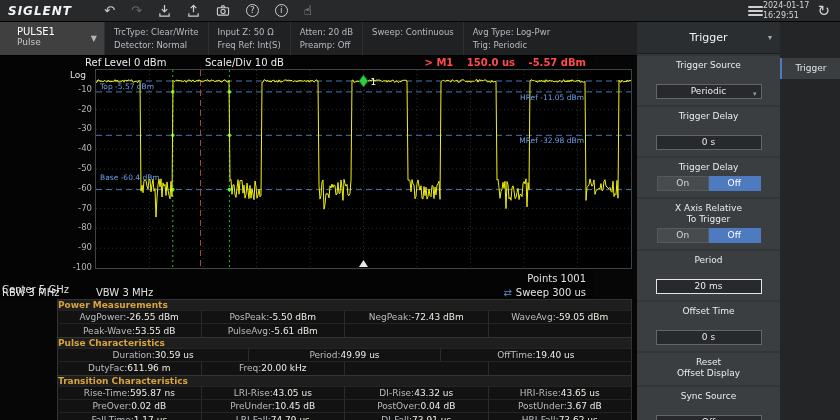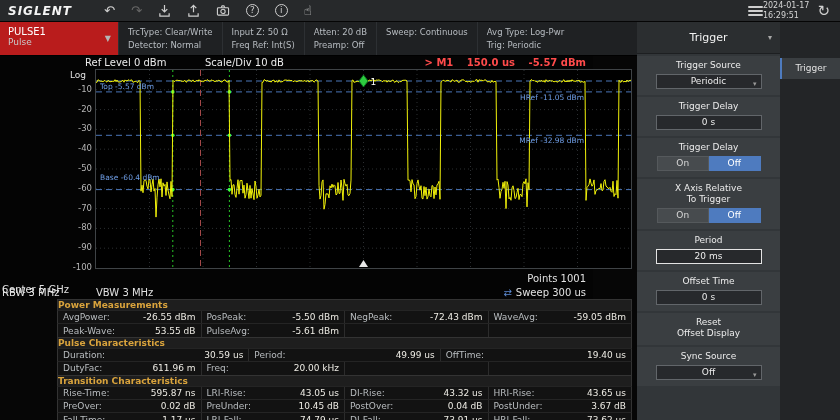--- a/index.html
+++ b/index.html
@@ -17,21 +17,21 @@
   .circle-ico{display:inline-block;width:13px;height:13px;border:1px solid #cfcfcf;border-radius:50%;
     font-size:9px;line-height:11px;text-align:center;margin:0 8px;color:#cfcfcf;font-style:normal}
   .tb-right{margin-left:auto;display:flex;align-items:center;margin-right:2px}
   .menu-ico{width:15px;cursor:pointer}
   .menu-ico div{height:2px;background:#cfcfcf;margin:2px 0;border-radius:1px}
   .dt{font-size:8px;color:#d5d5d5;line-height:1.25;text-align:left}
 
   
   #configbar{position:absolute;left:0;top:22px;width:637px;height:34px;background:#1f2123;
     display:flex;align-items:stretch;border-bottom:1px solid #000;z-index:4}
-  .mode-block{width:118px;background:#b91c1c;padding:4px 8px;position:relative;cursor:pointer;flex:none}
+  .mode-block{width:104px;background:#404040;padding:4px 17px;position:relative;cursor:pointer;flex:none}
   .mode-l1{font-size:10px;color:#fff}
   .mode-l2{font-size:9px;color:#c9c9c9}
   .mode-caret{position:absolute;right:7px;top:12px;font-size:8px;color:#b5b5b5}
   .cfg-group{padding:4px 9px;border-left:1px solid #2d3033;font-size:8.5px;color:#b7bcc1;
     line-height:1.55;white-space:nowrap}
 
   
   #left-region{position:absolute;left:0;top:56px;width:637px;height:364px;background:#060606}
   #chart{position:absolute;left:0;top:56px;width:593px;height:243px;background:#040404}
   .ch-hdr{position:absolute;top:1px;font-size:10px;color:#ececec;white-space:nowrap}
@@ -53,34 +53,34 @@
   .reflabel.left{left:100px}
   .reflabel.right{right:9px;text-align:right}
   .ftr{position:absolute;font-size:10px;color:#e2e2e2;white-space:nowrap}
   .sweep-ico{color:#5c8ad2;margin-right:4px;font-size:10px}
 
   
   #tables{position:absolute;left:57px;top:299px;width:575px;background:#0e0e0e;border-bottom:1px solid #303030}
   .tsec-hdr{height:11px;background:#1e1e1e;color:#d9a33c;text-align:left;font-size:9px;line-height:11px;
     border:1px solid #333;border-bottom:none;font-weight:bold}
   .trow{display:flex;border-left:1px solid #333;border-right:1px solid #333;border-top:1px solid #242424;background:#121212}
-  .tcell{flex:1;display:flex;justify-content:space-between;align-items:center;height:12.4px;
+  .tcell{flex:1;display:flex;justify-content:center;align-items:center;height:12.4px;
     padding:0 5px;border-right:1px solid #2c2c2c;font-size:9px}
   .tcell:last-child{border-right:none}
   .tlabel{color:#b9bdc0}
   .tvalue{color:#edebe4}
 
   
   #panel{position:absolute;left:637px;top:22px;width:143px;height:398px;background:#323639;overflow:hidden}
   #panel-hdr{height:32px;background:#2b2e30;border-bottom:1px solid #1d1f21;color:#f2f2f2;font-size:11px;
     display:flex;align-items:center;justify-content:center;position:relative;cursor:pointer}
   #panel-hdr .hcaret{position:absolute;right:8px;font-size:8px;color:#a8a8a8}
   .pitem{background:#3a3e41;margin-top:2px;padding:4px 0 6px;text-align:center;cursor:pointer}
   .plabel{font-size:9px;color:#ececec;line-height:11px;white-space:pre-line;padding:0 8px}
-  .pval{width:106px;margin:3px auto 0;height:15px;line-height:13px;background:#27292c;
+  .pval{width:106px;margin:13px auto 0;height:15px;line-height:13px;background:#27292c;
     border:1px solid #62666a;font-size:9px;color:#ececec;position:relative;text-align:center}
   .pval.hl{border-color:#e4e4e4}
   .vcaret{position:absolute;right:4px;top:3px;font-size:7px;color:#9a9a9a}
   .ptoggle{display:flex;width:104px;margin:3px auto 0;height:15px}
   .tseg{flex:1;font-size:9px;line-height:13px;border:1px solid #55595c;background:#474b4e;color:#d8d8d8;text-align:center}
   .tseg+.tseg{border-left:none}
   .tseg.active{background:#4e7bbf;color:#fff;border-color:#4e7bbf}
 
   
   #strip{position:absolute;left:780px;top:22px;width:60px;height:398px;background:#232527}

